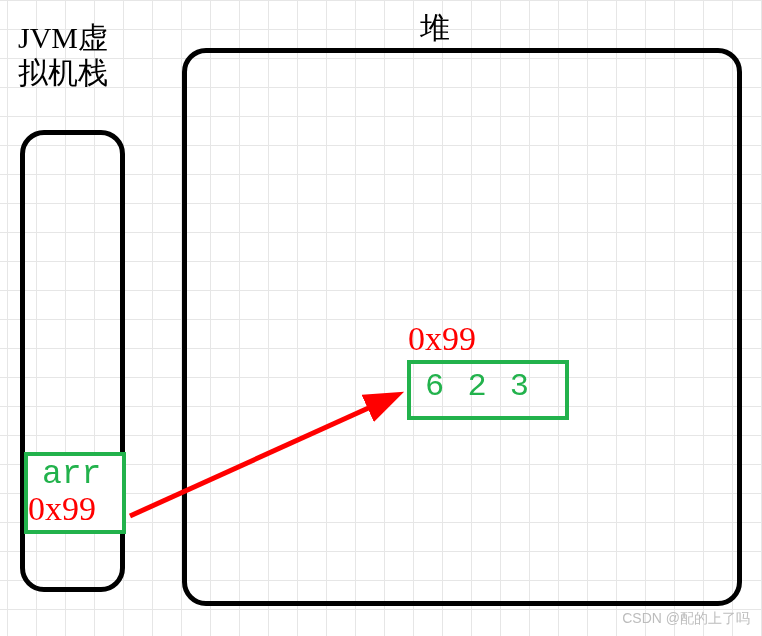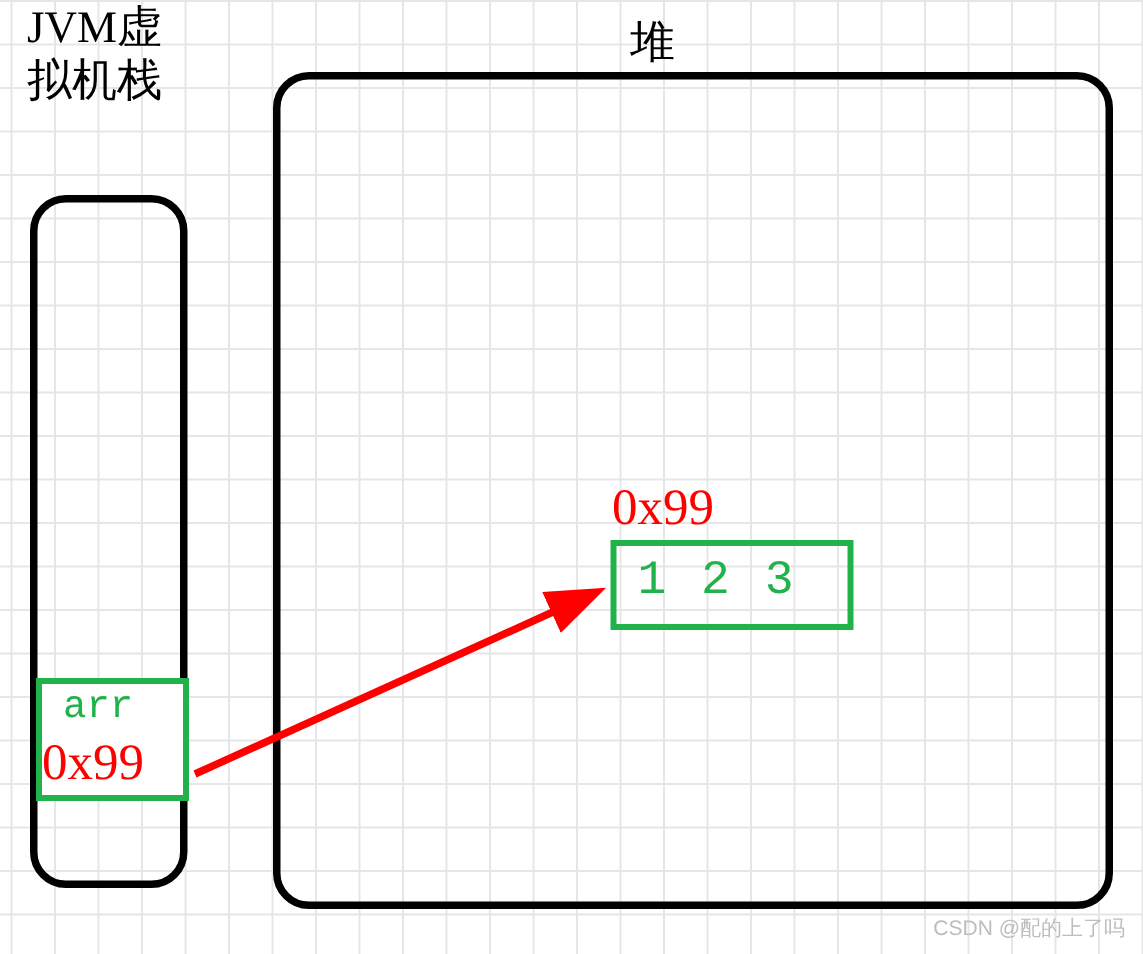--- a/index.html
+++ b/index.html
@@ -17,21 +17,21 @@
     background-color: #ffffff;
     background-image:
       linear-gradient(to right, #e6e6e6 1px, transparent 1px),
       linear-gradient(to bottom, #e6e6e6 1px, transparent 1px);
     background-size: 29px 29px;
     background-position: 7px 0px;
   }
   .stack-title {
     position: absolute;
     left: 18px;
-    top: 2px;
+    top: 21px;
     font-size: 30px;
     color: #000;
     line-height: 1.15;
     white-space: pre;
     font-weight: 500;
   }
   .heap-title {
     position: absolute;
     left: 420px;
     top: 8px;
@@ -67,21 +67,21 @@
     height: 82px;
     border: 4px solid #22b24c;
     box-sizing: border-box;
     background: #fff;
   }
   .arr-name {
     position: absolute;
     left: 42px;
     top: 456px;
     font-family: "Courier New", monospace;
-    font-size: 26px;
+    font-size: 33px;
     color: #22b24c;
   }
   .arr-addr {
     position: absolute;
     left: 28px;
     top: 490px;
     font-family: "Times New Roman", serif;
     font-size: 34px;
     color: #ff0000;
   }
@@ -137,21 +137,21 @@
 
   <div class="stack-box"></div>
   <div class="heap-box"></div>
 
   <div class="arr-box"></div>
   <div class="arr-name">arr</div>
   <div class="arr-addr">0x99</div>
 
   <div class="heap-addr">0x99</div>
   <div class="array-box"></div>
-  <div class="array-values">1 2 3</div>
+  <div class="array-values">6 2 3</div>
 
   <svg class="arrow-svg" width="762" height="636">
     <defs>
       <marker id="arrowhead" markerWidth="8" markerHeight="8" refX="6" refY="3" orient="auto">
         <polygon points="0 0, 8 3, 0 6" fill="#ff0000"></polygon>
       </marker>
     </defs>
     <line x1="130" y1="516" x2="395" y2="396" stroke="#ff0000" stroke-width="5" marker-end="url(#arrowhead)"></line>
   </svg>
 

